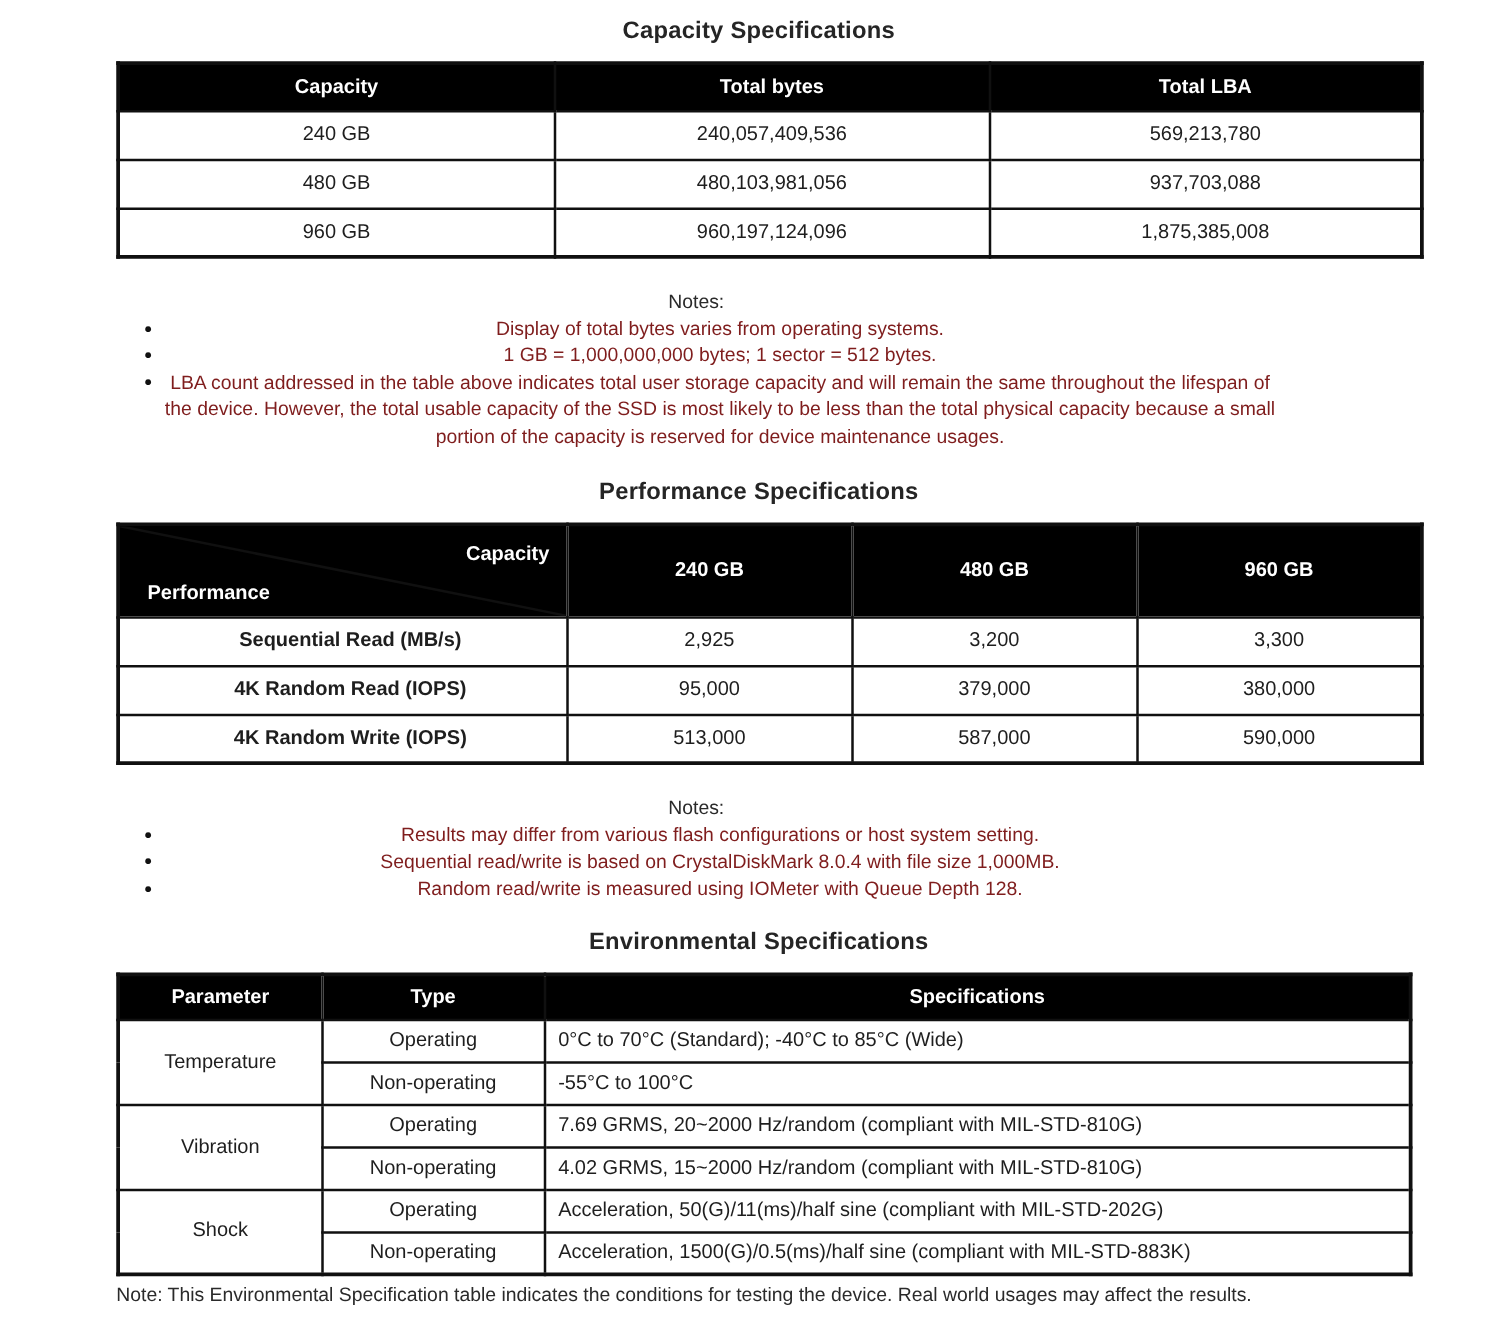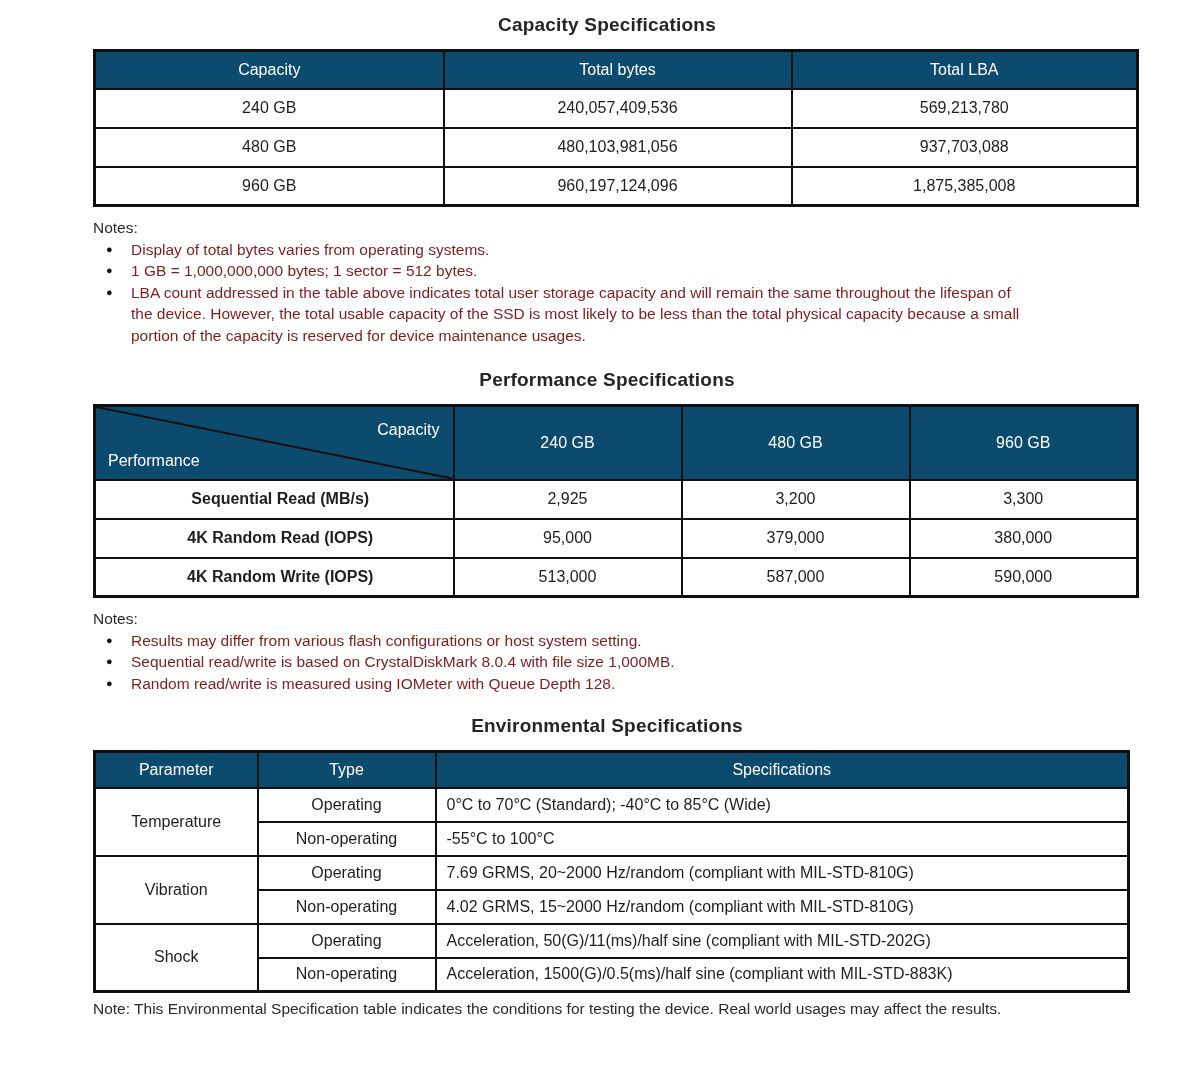--- a/index.html
+++ b/index.html
@@ -37,49 +37,49 @@
   table.spec-table th,
   table.spec-table td {
     border: 2px solid #101010;
     font-size: 16px;
     text-align: center;
     vertical-align: middle;
     overflow: hidden;
     white-space: nowrap;
   }
   table.spec-table th {
-    background: #0c4a6e;
+    background: #000000;
     color: #ffffff;
-    font-weight: normal;
+    font-weight: bold;
   }
 
   
   .cap-table { width: 1043px; }
   .cap-table th { height: 38px; }
   .cap-table td { height: 39px; }
 
   
   .perf-table { width: 1043px; }
   .perf-table th { height: 74px; }
   .perf-table td { height: 39px; }
   .perf-table td.row-label { font-weight: bold; padding-left: 12px; }
   th.diag-cell { position: relative; padding: 0; }
   .diag-svg { position: absolute; left: 0; top: 0; width: 100%; height: 100%; display: block; }
   .diag-top { position: absolute; top: 14px; right: 13px; }
-  .diag-bottom { position: absolute; bottom: 9px; left: 12px; }
+  .diag-bottom { position: absolute; bottom: 9px; left: 22px; }
 
   
   .env-table { width: 1034px; }
   .env-table th { height: 36px; }
   .env-table td { height: 34px; }
   .env-table td.spec-value { text-align: left; padding-left: 10px; }
   .env-table td.param-value { }
 
   
-  .notes-block { margin-top: 10px; }
+  .notes-block { margin-top: 24px; text-align: center; }
   .notes-label { font-size: 15.5px; line-height: 21.5px; color: #2a2a2a; }
   .note-row { display: flex; align-items: flex-start; }
   .note-bullet {
     width: 38px;
     padding-left: 13px;
     flex: 0 0 38px;
     font-size: 11px;
     line-height: 21.5px;
     color: #111111;
   }

